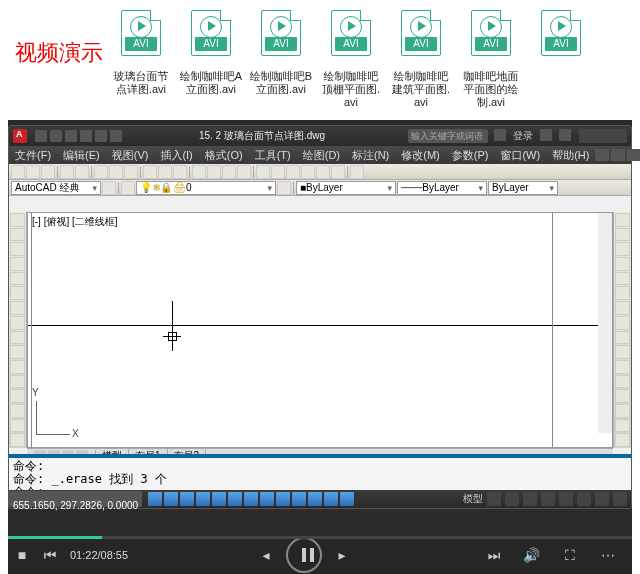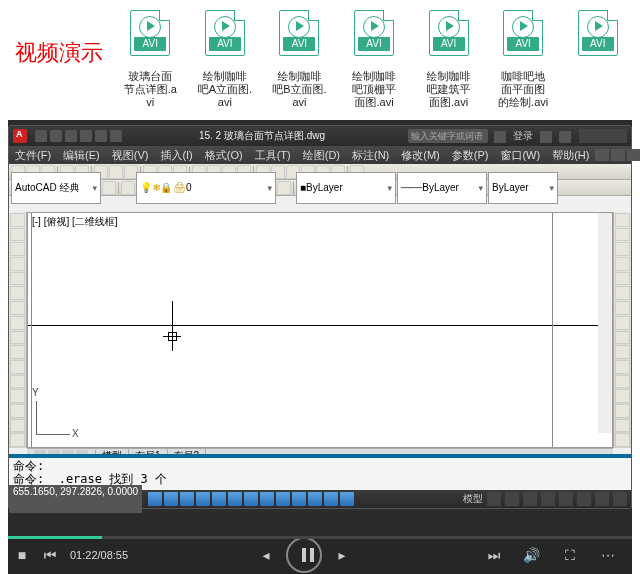--- a/index.html
+++ b/index.html
@@ -1,51 +1,51 @@
 <!DOCTYPE html>
 <html><head>
 <meta charset="utf-8">
 <style>
 *{margin:0;padding:0;box-sizing:border-box}
 body{width:640px;height:574px;font-family:"Microsoft YaHei",SimSun,sans-serif;font-size:11px;background:#fff;overflow:hidden;position:relative}
 
-.avi-row{display:flex;gap:20px;padding:10px 15px 2px}
+.avi-row{display:flex;gap:6px;padding:10px 15px 2px}
 .demo-label{color:#e00;font-size:22px;font-weight:500;padding-top:28px;white-space:nowrap;margin-right:0}
 .avi-item{display:flex;flex-direction:column;align-items:center;width:64px}
 .avi-icon{width:40px;height:46px;position:relative}
 .avi-icon .sheet{width:40px;height:46px;border:1px solid #3a8;border-radius:2px;position:relative;background:#fff}
 .avi-icon .sheet::after{content:"";position:absolute;right:-1px;top:-1px;width:10px;height:10px;border-left:1px solid #3a8;border-bottom:1px solid #3a8;background:#fff}
 .avi-icon .play{position:absolute;top:5px;left:50%;transform:translateX(-50%);width:22px;height:22px;border:1.5px solid #3a8;border-radius:50%}
 .avi-icon .play::after{content:"";position:absolute;top:4px;left:7px;border-left:8px solid #3a8;border-top:5px solid transparent;border-bottom:5px solid transparent}
 .avi-icon .tag{position:absolute;bottom:4px;left:3px;right:3px;background:#3a8;color:#fff;font-size:10px;text-align:center;line-height:14px;border-radius:1px}
 .avi-name{font-size:11px;line-height:13px;text-align:center;margin-top:14px;color:#222;word-break:break-all}
 
 .video-stage{position:absolute;left:8px;right:8px;top:120px;bottom:38px;background:#2b2b2b}
 .cad-window{position:absolute;left:0;right:0;top:5px;height:384px;background:#f0f0f0;border:1px solid #555;border-radius:3px}
 
 .cad-title{height:20px;background:linear-gradient(#3b3b3b,#2a2a2a);display:flex;align-items:center;color:#ccc;font-size:10px;padding:0 4px}
 .cad-logo{width:14px;height:14px;background:#c22;border-radius:2px;margin-right:4px;position:relative}
 .cad-logo::after{content:"A";color:#fff;font-size:9px;font-weight:bold;position:absolute;left:3px;top:0}
 .qat{display:flex;gap:3px;margin-left:4px}
 .qat i{width:12px;height:12px;background:#555;border-radius:1px}
 .cad-fname{flex:1;text-align:center;color:#eee}
 .cad-search{width:80px;height:14px;background:#555;border-radius:2px;margin:0 6px;color:#aaa;font-size:9px;padding:0 3px;line-height:14px}
-.cad-right{display:flex;gap:7px;align-items:flex-end}
+.cad-right{display:flex;gap:7px;align-items:flex-start}
 .cad-right i{width:12px;height:12px;background:#555;border-radius:1px}
 .win-btn{width:16px;height:14px;background:#444;display:inline-block}
 
 .menu-bar{height:18px;background:linear-gradient(#4a4a4a,#383838);display:flex;align-items:center;color:#ddd;font-size:11px}
 .menu-bar span{padding:0 6px;white-space:nowrap}
 .mdi-btns{margin-left:auto;display:flex;gap:2px;padding-right:2px}
 .mdi-btns i{width:14px;height:12px;background:#555}
 
 .tb-row{height:16px;background:linear-gradient(#eceae3,#d6d3c8);border-bottom:1px solid #aaa;display:flex;align-items:center;gap:1px;padding:0 2px}
 .tb-row i{width:14px;height:14px;background:#e8e5dc;border:1px solid #ccc;border-radius:1px}
 .tb-sep{width:1px;height:12px;background:#aaa;margin:0 1px}
-.combo{height:32px;background:#fff;border:1px solid #9a9a9a;font-size:10px;padding:0 3px;line-height:12px;display:flex;align-items:center}
+.combo{height:14px;background:#fff;border:1px solid #9a9a9a;font-size:10px;padding:0 3px;line-height:12px;display:flex;align-items:center}
 .combo::after{content:"▾";font-size:9px;margin-left:auto;color:#666}
 
 .cad-body{position:absolute;top:86px;bottom:60px;left:0;right:0;display:flex}
 .ltool{width:18px;background:linear-gradient(#eceae3,#d6d3c8);border-right:1px solid #aaa;display:flex;flex-direction:column;gap:1px;padding:1px}
 .ltool i{height:14px;background:#e8e5dc;border:1px solid #ccc}
 .rtool{width:18px;background:linear-gradient(#eceae3,#d6d3c8);border-left:1px solid #aaa;display:flex;flex-direction:column;gap:1px;padding:1px}
 .rtool i{height:14px;background:#e8e5dc;border:1px solid #ccc}
 .canvas{flex:1;background:#fff;position:relative;border:1px solid #999}
 .vp-label{position:absolute;top:2px;left:4px;font-size:10px;color:#000}
 .vline{position:absolute;background:#000}
@@ -54,21 +54,21 @@
 .ucs-x{position:absolute;left:0;bottom:0;width:34px;height:1px;background:#666}
 .ucs-lbl{position:absolute;font-size:10px;color:#444}
 .canvas-scroll{position:absolute;right:0;top:0;bottom:14px;width:14px;background:#eee}
 .sheet-tabs{position:absolute;left:18px;right:18px;bottom:-14px;height:14px;background:#ddd;border-top:1px solid #aaa;display:flex;align-items:center;font-size:10px}
 .sheet-tabs span{padding:0 6px;border-right:1px solid #aaa}
 .st-nav i{width:12px;height:10px;background:#ccc;display:inline-block;margin:0 1px}
 
 .cmd{position:absolute;left:0;right:0;bottom:18px;height:36px;background:#f4f4f4;border-top:4px solid #0369a1;font-family:SimSun,monospace;font-size:12px;padding:2px 4px;line-height:13px}
 
 .status{position:absolute;left:0;right:0;bottom:0;height:18px;background:linear-gradient(#3a3a3a,#2a2a2a);display:flex;align-items:center;color:#ddd;font-size:10px}
-.coords{background:#555;color:#fff;padding:0 4px;height:28px;line-height:14px}
+.coords{background:#555;color:#fff;padding:8px 4px;height:16px;line-height:14px}
 .status-ico{display:flex;gap:2px;margin-left:6px}
 .status-ico i{width:14px;height:14px;background:linear-gradient(#5aa4e8,#2b6fb5);border-radius:1px}
 .status-right{margin-left:auto;display:flex;align-items:center;gap:4px;padding-right:4px}
 .status-right span{color:#ccc}
 .status-right i{width:14px;height:14px;background:#444;border-radius:1px}
 
 .player{position:absolute;left:8px;right:8px;bottom:0;height:38px;background:#262626;display:flex;align-items:center;color:#ddd;font-size:11px}
 .progress{position:absolute;top:0;left:0;right:0;height:3px;background:#444}
 .progress .fill{height:100%;width:15%;background:#3c9}
 .p-btn{width:28px;height:28px;display:flex;align-items:center;justify-content:center;color:#ccc;font-size:14px}

